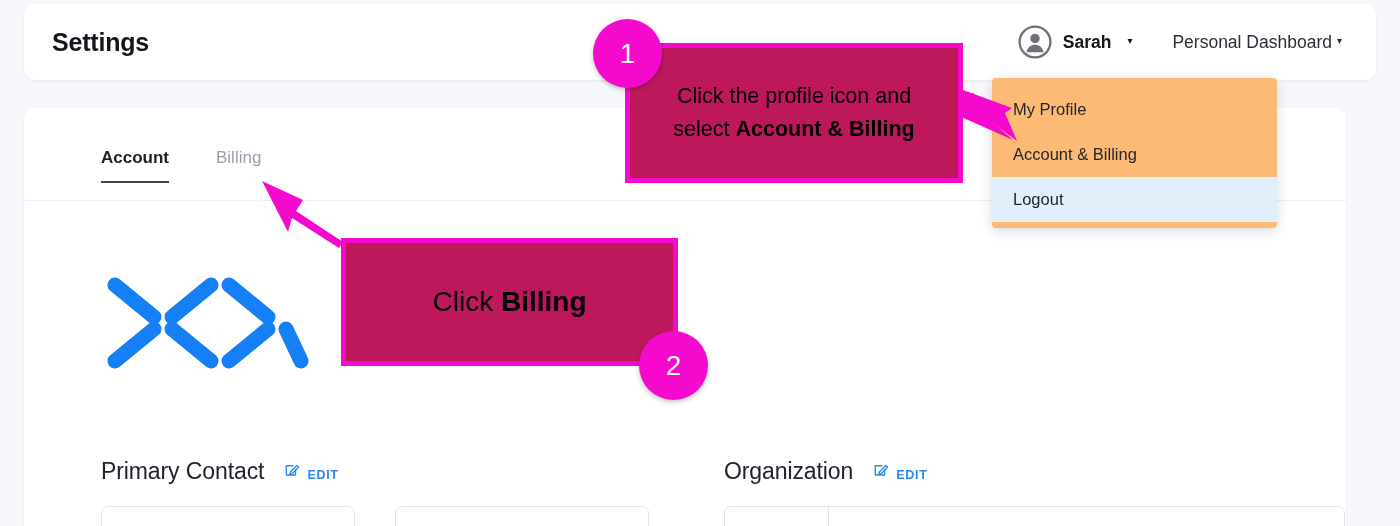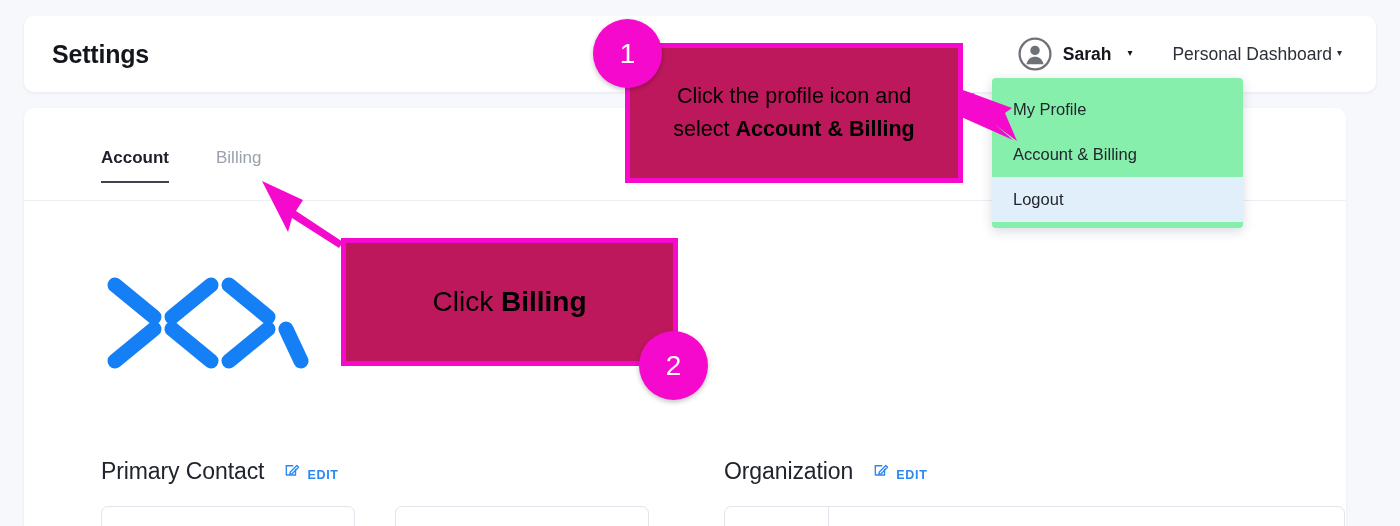--- a/index.html
+++ b/index.html
@@ -14,21 +14,21 @@
     background: #F7F8FC;
     font-family: "Liberation Sans", sans-serif;
     position: relative;
     -webkit-font-smoothing: antialiased;
   }
 
   
   .header-card {
     position: absolute;
     left: 24px;
-    top: 16px;
+    top: 4px;
     width: 1352px;
     height: 76px;
     background: #FFFFFF;
     border-radius: 10px;
     box-shadow: 0 1px 3px rgba(22, 30, 60, 0.07);
   }
 
   .page-title {
     position: absolute;
     left: 28px;
@@ -87,22 +87,22 @@
     color: #2c2f38;
   }
 
   .dashboard-switch .caret { color: #2c2f38; }
 
   
   .dropdown {
     position: absolute;
     left: 992px;
     top: 78px;
-    width: 251px;
-    background: #86efac;
+    width: 285px;
+    background: #fdba74;
     border-radius: 4px;
     box-shadow: 0 3px 12px rgba(25, 35, 70, 0.17);
     padding: 9px 0 6px 0;
     z-index: 30;
   }
 
   .dropdown-item {
     height: 45px;
     display: flex;
     align-items: center;

